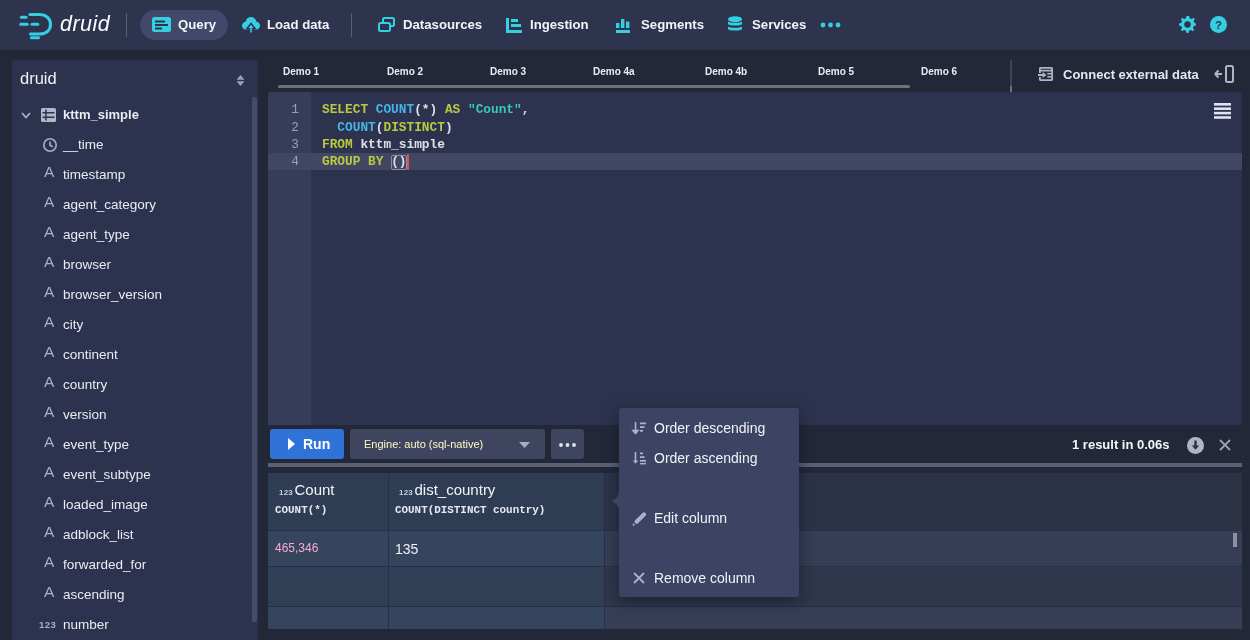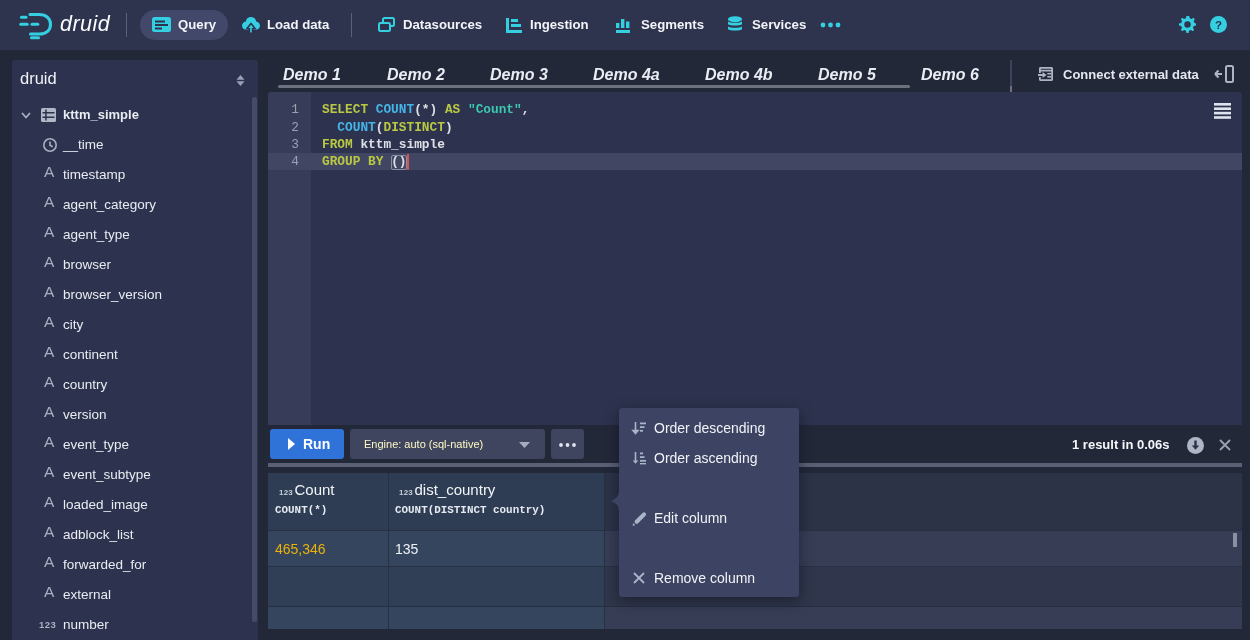--- a/index.html
+++ b/index.html
@@ -9,21 +9,21 @@
   #stage { position:relative; width:1250px; height:640px; }
   
   #nav { left:0; top:0; width:1250px; height:50px; background:#2e334e; }
   .navlbl { font-size:13.2px; font-weight:600; color:#f2f4f8; top:17px; }
   .navdiv { width:1px; top:13px; height:24px; background:#596078; }
   
   #side { left:12px; top:60px; width:246px; height:580px; background:#2d334e; border-radius:3px 3px 0 0; }
   .treerow { position:absolute; left:0; width:246px; height:30px; }
   .treetxt { position:absolute; left:51px; top:7px; font-size:13.5px; color:#e9ecf2; }
   
-  .tab { top:66px; font-size:16px; font-weight:600; color:#e9ecf2;font-style:italic; }
+  .tab { top:66px; font-size:10px; font-weight:600; color:#e9ecf2; }
   
   #editor { left:268px; top:92px; width:974px; height:333px; background:#2d334e; border-radius:3px 3px 0 0; overflow:hidden;}
   #gutter { position:absolute; left:0; top:0; width:43px; height:333px; background:#373d58; }
   .eline { position:absolute; font-family:"Liberation Mono", monospace; font-size:12.8px; line-height:17.27px; white-space:pre; font-weight:600; }
   .lnum  { position:absolute; left:0; width:31px; text-align:right; font-family:"Liberation Mono", monospace; font-size:12.8px; line-height:17.27px; color:#9aa0b2; font-weight:400;}
   .kw { color:#bac944; } .fn { color:#45b4e8; } .str { color:#3cc9b0; } .pln { color:#dfe0e6; }
   
   #runbtn { left:270px; top:429px; width:74px; height:30px; background:#2f73d8; border-radius:3px; }
   #enginebtn { left:350px; top:429px; width:195px; height:30px; background:#3f455f; border-radius:3px; color:#f0f2f6; font-size:13.5px; }
   #morebtn { left:551px; top:429px; width:33px; height:30px; background:#3f455f; border-radius:3px; }
@@ -188,21 +188,21 @@
       <div class="treerow" style="top:420px">
         <div style="position:absolute;left:32px;top:3px;font-size:15.5px;color:#a9b0c0">A</div>
         <div class="treetxt" style="">adblock_list</div>
       </div>
       <div class="treerow" style="top:450px">
         <div style="position:absolute;left:32px;top:3px;font-size:15.5px;color:#a9b0c0">A</div>
         <div class="treetxt" style="">forwarded_for</div>
       </div>
       <div class="treerow" style="top:480px">
         <div style="position:absolute;left:32px;top:3px;font-size:15.5px;color:#a9b0c0">A</div>
-        <div class="treetxt" style="">external</div>
+        <div class="treetxt" style="">ascending</div>
       </div>
       <div class="treerow" style="top:510px">
         <div style="position:absolute;left:27px;top:9px;font-size:9.5px;font-weight:700;color:#a9b0c0;letter-spacing:.5px">123</div>
         <div class="treetxt" style="">number</div>
       </div>
     </div>
 
   <div class="abs tab" style="left:283px">Demo 1</div>
   <div class="abs tab" style="left:387px">Demo 2</div>
   <div class="abs tab" style="left:490px">Demo 3</div>
@@ -287,21 +287,21 @@
       <div style="position:absolute;left:336px;top:0;width:1px;height:156px;background:#273146"></div>
       <div style="position:absolute;left:0;top:57px;width:974px;height:1px;background:#273146"></div>
       <div style="position:absolute;left:0;top:93px;width:974px;height:1px;background:#273146"></div>
       <div style="position:absolute;left:0;top:132.5px;width:974px;height:1px;background:#262e42"></div>
       <div style="position:absolute;left:11px;top:15px;font-size:8px;font-weight:700;color:#c6cfdb;letter-spacing:.2px">123</div>
       <div style="position:absolute;left:26.5px;top:8px;font-size:15px;font-weight:400;color:#f2f4f8">Count</div>
       <div style="position:absolute;left:7px;top:31px;font-family:'Liberation Mono',monospace;font-size:10.9px;font-weight:700;color:#e6eaf2">COUNT(*)</div>
       <div style="position:absolute;left:131px;top:15px;font-size:8px;font-weight:700;color:#c6cfdb;letter-spacing:.2px">123</div>
       <div style="position:absolute;left:146.5px;top:8px;font-size:15px;font-weight:400;color:#f2f4f8">dist_country</div>
       <div style="position:absolute;left:127px;top:31px;font-family:'Liberation Mono',monospace;font-size:10.9px;font-weight:700;color:#e6eaf2">COUNT(DISTINCT country)</div>
-      <div style="position:absolute;left:7px;top:68px;font-size:14px;color:#eab308">465,346</div>
+      <div style="position:absolute;left:7px;top:68px;font-size:12px;color:#f9a8d4">465,346</div>
       <div style="position:absolute;left:127px;top:68px;font-size:14px;color:#f0f2f6">135</div>
       <div style="position:absolute;left:965px;top:60px;width:4px;height:14px;background:#8b91a0"></div>
     </div>
 
   <div id="popup" class="abs">
       <svg style="position:absolute;left:-10px;top:81px" width="10" height="24" viewBox="0 0 10 24">
         <path d="M10 0 C10 6.5 8.5 8.5 3.5 11.2 C2.2 11.8 2.2 12.2 3.5 12.8 C8.5 15.5 10 17.5 10 24 Z" fill="#3d4363"></path>
       </svg>
       <div class="pitem" style="top:5px">
         <svg class="pico" viewBox="0 0 16 16" fill="currentColor">

